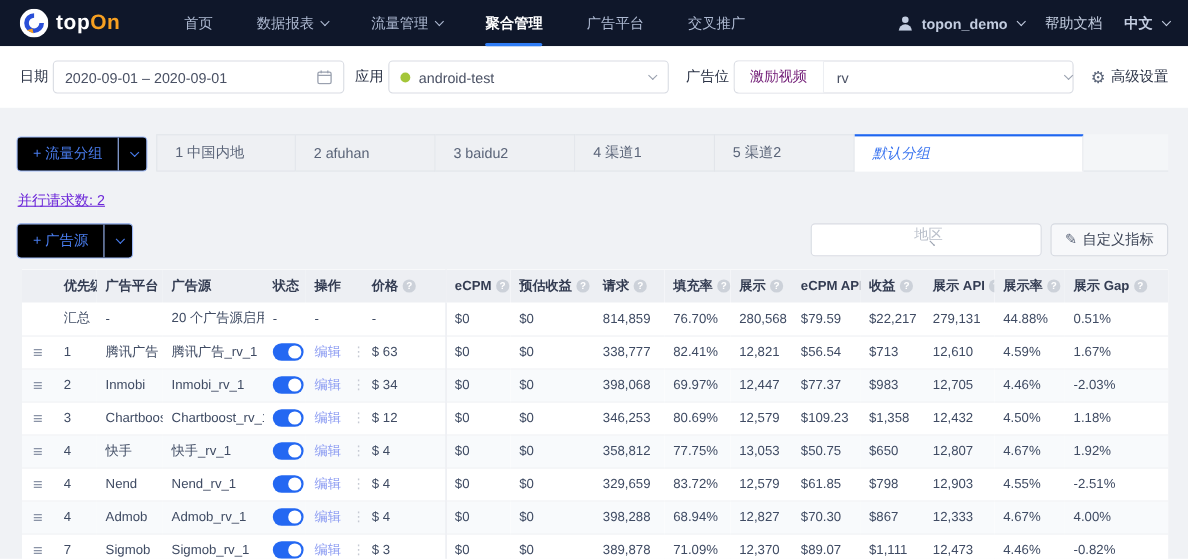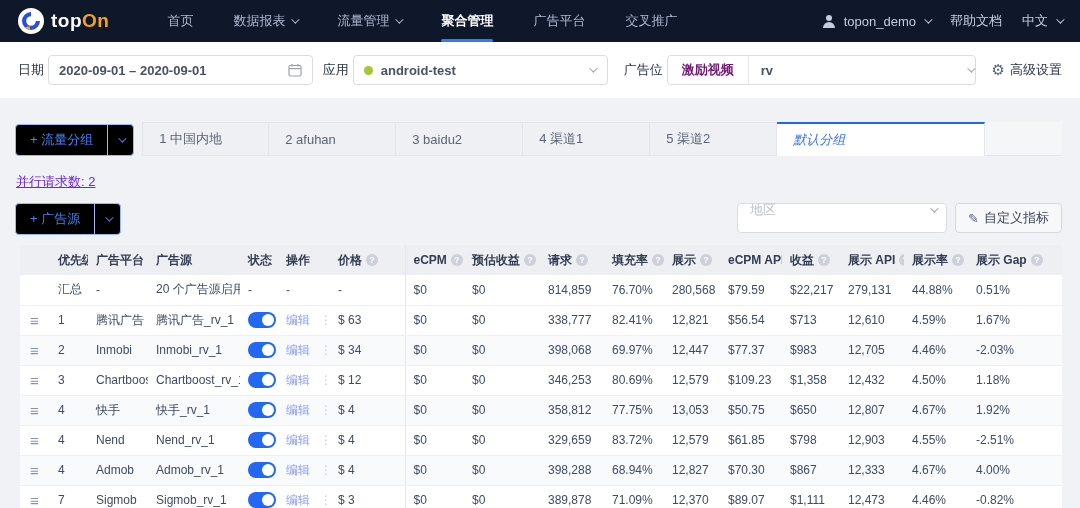--- a/index.html
+++ b/index.html
@@ -10,27 +10,27 @@
   .navbar { height:42px; background:#0f172a; display:flex; padding:0 18px; }
   .logo { display:flex; align-items:center; gap:7px; cursor:pointer; }
   .logo-text { font-size:19px; font-weight:bold; letter-spacing:.5px; }
   .logo-top { color:#ffffff; } .logo-on { color:#f7a021; }
   .nav-items { display:flex; margin-left:58px; gap:40px; align-items:center; height:42px; }
   .nav-item { color:#aebad2; cursor:pointer; display:flex; align-items:center; gap:6px; height:42px; position:relative; font-size:13px; }
   .nav-item.active { color:#ffffff; font-weight:bold; }
   .nav-item.active::after { content:""; position:absolute; left:0; right:0; bottom:0; height:3px; background:#2f7df6; border-radius:2px; }
   .caret { width:6px; height:6px; border-right:1.4px solid currentColor; border-bottom:1.4px solid currentColor; transform:rotate(45deg) translateY(-2px); display:inline-block; }
   .nav-right { margin-left:auto; display:flex; align-items:center; gap:20px; color:#c3cde0; }
-  .nav-user { display:flex; align-items:center; gap:8px; cursor:pointer; }
+  .nav-user { display:flex; align-items:center; gap:8px; cursor:pointer;font-weight:bold; }
   .nav-link { cursor:pointer; }
 
   
   .filter-bar { height:56px; background:#ffffff; display:flex; align-items:center; padding:0 18px; gap:2px; }
   .f-label { color:#2b3346; margin-right:2px; white-space:nowrap; }
-  .box { border:1px solid #d9dce3; border-radius:4px; height:30px; display:flex; align-items:center; background:#fff; font-size:13px; color:#4a5164;font-weight:bold; }
+  .box { border:1px solid #d9dce3; border-radius:4px; height:30px; display:flex; align-items:center; background:#fff; font-size:13px; color:#4a5164; }
   .date-box { width:272px; padding:0 10px; justify-content:space-between; cursor:pointer; }
   .app-box { width:262px; padding:0 10px; cursor:pointer; margin-right:14px; }
   .app-box .val { flex:1; margin-left:8px; }
   .dot { width:9px; height:9px; border-radius:50%; background:#a4c639; display:inline-block; }
   .group-box { width:318px; cursor:pointer; }
   .group-prefix { color:#701a75; padding:0 14px; border-right:1px solid #e8eaef; height:100%; display:flex; align-items:center; background:#fff; border-radius:4px 0 0 4px;text-align:center; }
   .group-box .val { flex:1; padding-left:12px; }
   .box .caret, .select .caret { color:#9aa1af; margin-right:2px; margin-left:6px; }
   .advanced { display:flex; align-items:center; gap:5px; margin-left:14px; color:#2b3346; cursor:pointer; white-space:nowrap; }
   .gear { font-size:15px; color:#5a6478; }
@@ -45,21 +45,21 @@
   .tab { width:127px; background:#eef0f3; border:1px solid #e2e5ea; border-left:none; display:flex; align-items:center; padding-left:16px; color:#5a6478; cursor:pointer; font-size:13px; }
   .tab:first-child { border-left:1px solid #e2e5ea; }
   .tab.active { width:208px; background:#ffffff; color:#3a74f0; border-top:2px solid #1f66f0; border-bottom:none;font-style:italic; }
   .tab-filler { flex:1; background:#f4f6f8; border-bottom:1px solid #e2e5ea; }
 
   .parallel { margin:17px 0 12px 16px; color:#6d28d9;text-decoration:underline; }
 
   
   .toolbar { display:flex; align-items:flex-start; margin:0 18px 10px 15px; }
   .toolbar-right { margin-left:auto; display:flex; align-items:center; gap:8px; }
-  .select { width:210px; height:30px; border:1px solid #d9dce3; border-radius:4px; background:#fff; display:flex; align-items:center; padding:0 8px 17px 12px; cursor:pointer; }
+  .select { width:210px; height:30px; border:1px solid #d9dce3; border-radius:4px; background:#fff; display:flex; align-items:center; padding:0 8px 17px 12px; cursor:pointer;flex-direction:column; }
   .select .placeholder { color:#b9bfca; flex:1; }
   .btn-light { height:30px; border:1px solid #d5d9e0; border-radius:4px; background:#f7f8fa; display:flex; align-items:center; gap:5px; padding:0 12px; color:#3c4456; cursor:pointer; white-space:nowrap; }
   .pencil { font-size:13px; color:#5a6478; }
 
   
   .table-wrap { margin:0 18px 0 20px; background:#fff; }
   table { border-collapse:collapse; table-layout:fixed; width:1042px; font-size:12px; color:#3f4b63; }
   thead th { background:#edeff3; height:30px; text-align:left; padding-left:8px; color:#333c52; font-weight:bold; white-space:nowrap; overflow:hidden; }
   tbody td { height:30px; padding-left:8px; border-bottom:1px solid #eef0f3; white-space:nowrap; overflow:hidden; background:#fff; }
   tbody tr.alt td { background:#f8fafc; }

